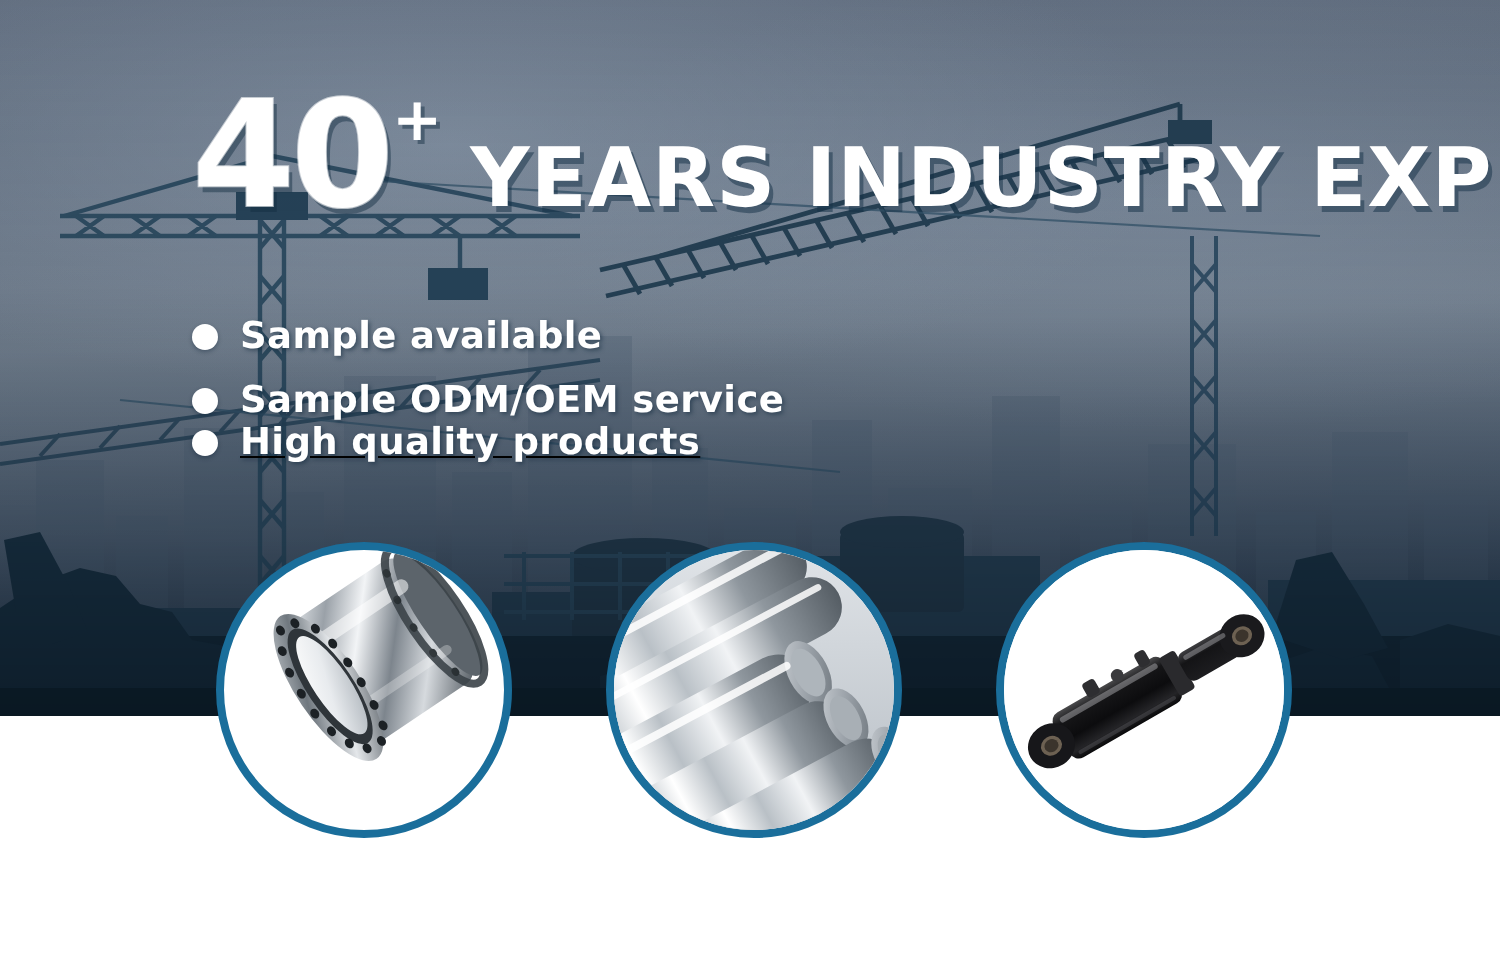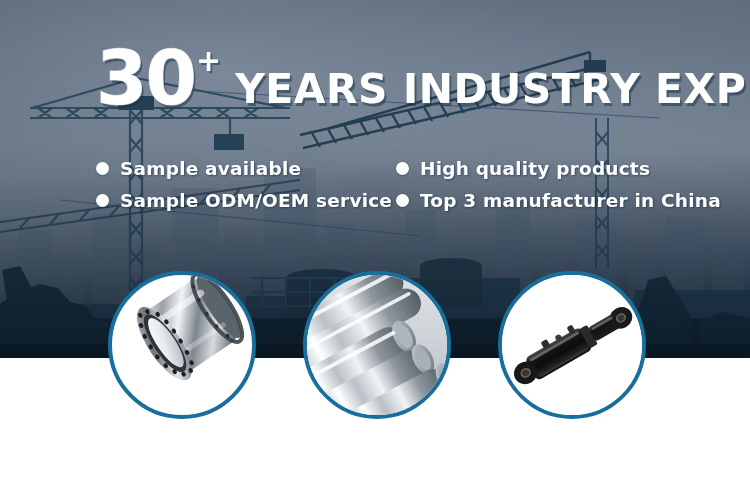--- a/index.html
+++ b/index.html
@@ -119,24 +119,25 @@
     text-shadow: 2px 3px 0 rgba(20,48,70,0.50);
   }
 
   
   .features {
     position: absolute;
     left: 96px;
     top: 158px;
     width: 600px;
     display: flex;
+    flex-direction: column;
   }
   .feat-col { display: flex; flex-direction: column; gap: 11px; }
   .feat-col.col-left  { width: 300px; }
-  .feat-col.col-right { width: 300px; }
+  .feat-col.col-right { width: 300px; text-decoration: underline; }
   .feat-row {
     display: flex;
     align-items: center;
     gap: 11px;
   }
   .dot {
     width: 13px;
     height: 13px;
     border-radius: 50%;
     background: #ffffff;
@@ -326,21 +327,21 @@
       <g fill="#16303f">
         <rect x="0" y="82" width="750" height="14"></rect>
       </g>
     </svg>
 
     <div class="bg-tint"></div>
   </div>
 
   <div class="headline">
     <div class="num-wrap">
-      <span class="big-num">30</span>
+      <span class="big-num">40</span>
       <span class="plus">+</span>
     </div>
     <span class="head-text">YEARS INDUSTRY EXPERIENCE</span>
   </div>
 
   <div class="features">
 
     <div class="feat-col col-left">
       <div class="feat-row">
         <span class="dot"></span>
@@ -349,24 +350,20 @@
       <div class="feat-row">
         <span class="dot"></span>
         <span class="feat-label">Sample ODM/OEM service</span>
       </div>
     </div>
 
     <div class="feat-col col-right">
       <div class="feat-row">
         <span class="dot"></span>
         <span class="feat-label">High quality products</span>
-      </div>
-      <div class="feat-row">
-        <span class="dot"></span>
-        <span class="feat-label">Top 3 manufacturer in China</span>
       </div>
     </div>
 
   </div>
 
   <div class="products">
 
     <div class="prod p1">
       <svg class="prod-art" viewBox="0 0 140 140">
         <defs>

